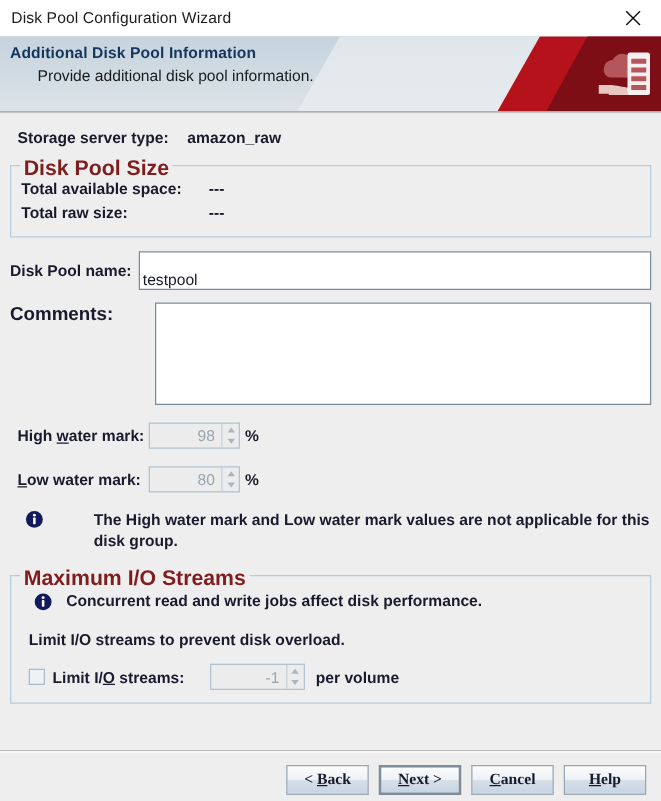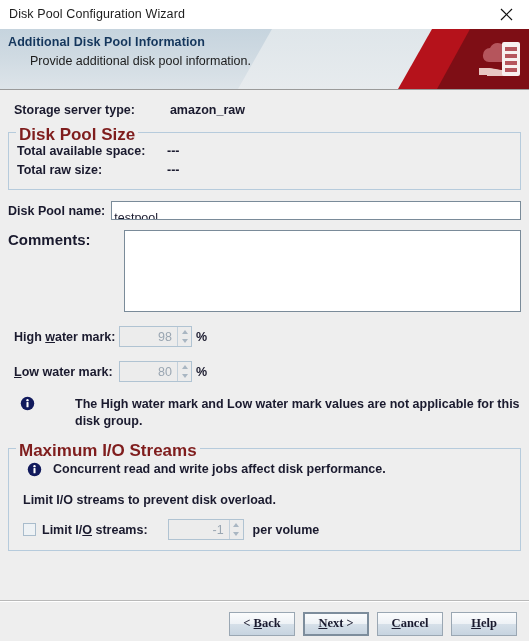--- a/index.html
+++ b/index.html
@@ -104,21 +104,20 @@
     padding: 0 8px;
     position: relative;
   }
 
   .row-sstype {
     display: flex;
     align-items: flex-end;
     padding: 13px 0 9px 6px;
     font-weight: bold;
     font-size: 12.5px;
-    gap: 20px;
   }
   .row-sstype .val {
     padding-left: 15px;
     font-weight: bold;
   }
 
   
   .groupbox {
     border: 1px solid #b6cbdc;
     position: relative;
@@ -151,21 +150,21 @@
     align-items: center;
     padding-top: 11px;
   }
   .field-label {
     font-weight: bold;
     font-size: 12.5px;
     white-space: nowrap;
   }
   .textinput {
     flex: 1;
-    height: 19px;
+    height: 31px;
     border: 1px solid #7a8b99;
     background: #ffffff;
     font-family: "Liberation Sans", sans-serif;
     font-size: 12.5px;
     padding: 15px 1px 0 2px;
     color: #1a1a2e;
     box-sizing: border-box;
     outline: none;
   }
   .ta-row {

